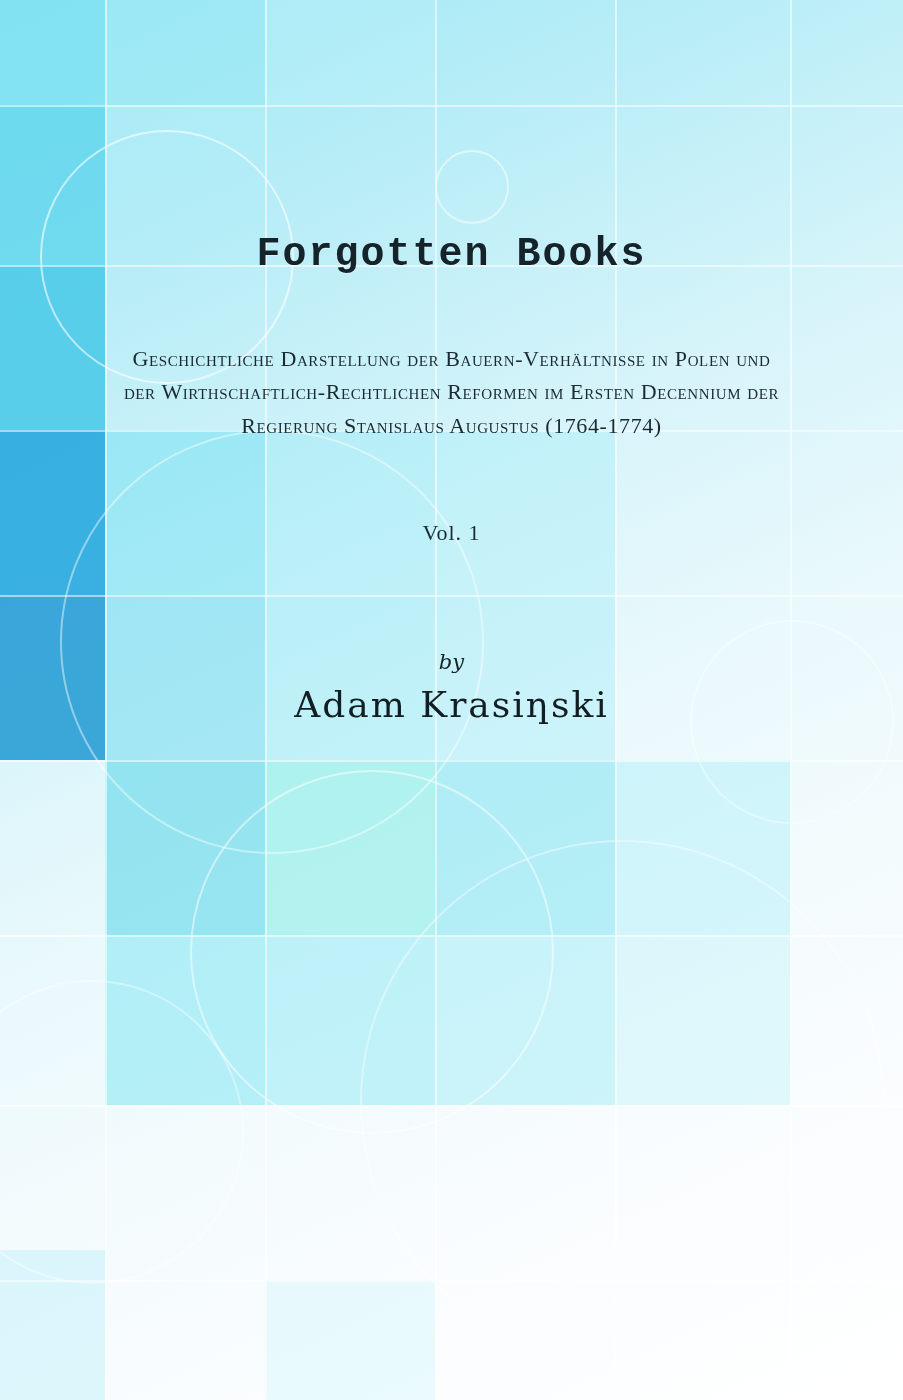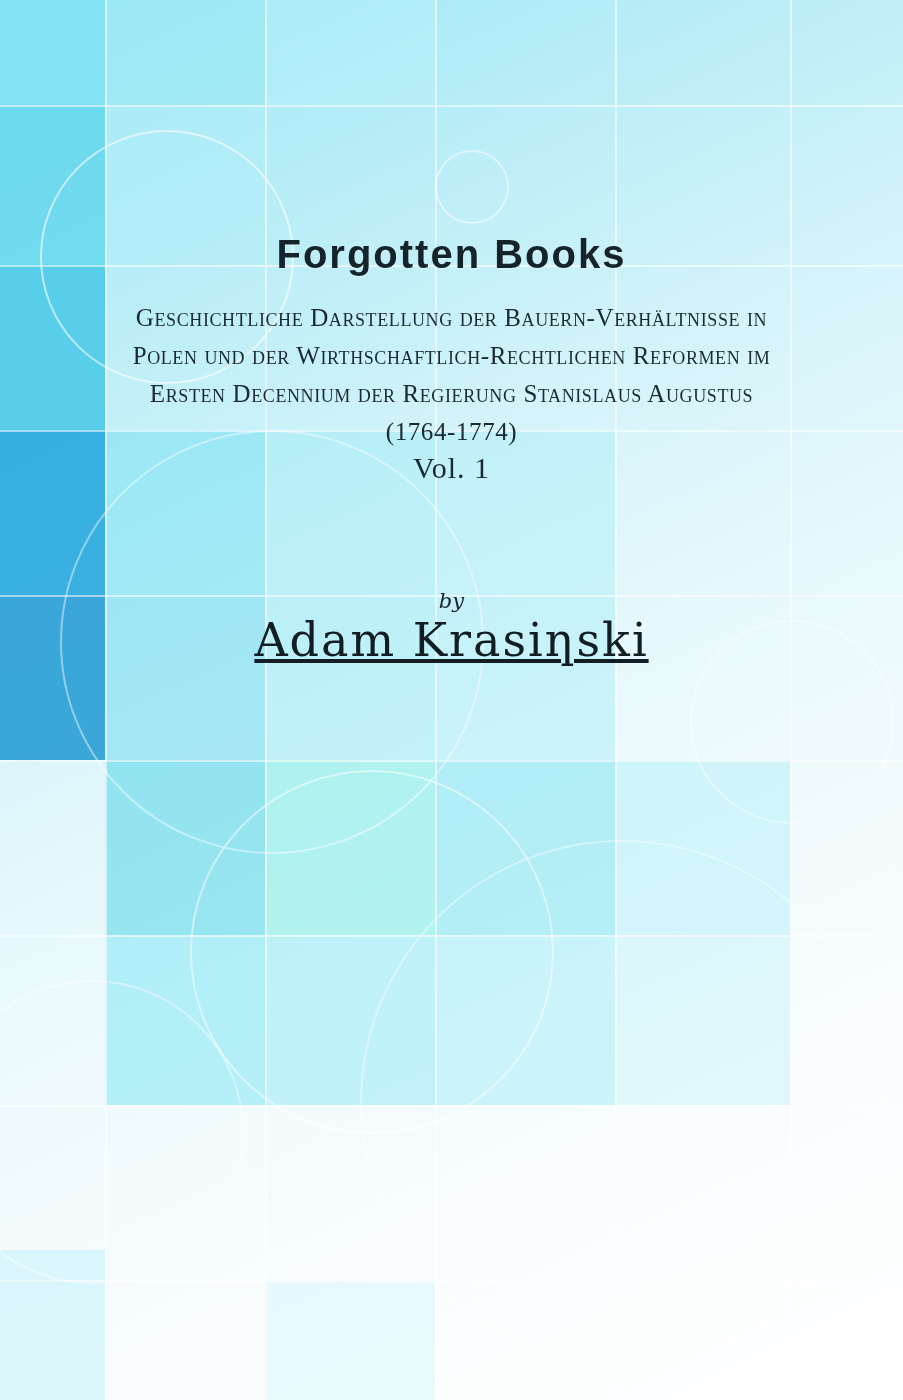--- a/index.html
+++ b/index.html
@@ -51,56 +51,57 @@
   .content {
     position: absolute;
     inset: 0;
     display: flex;
     flex-direction: column;
     align-items: center;
     text-align: center;
   }
   .brand {
     margin-top: 232px;
-    font-family: Liberation Sans, sans-serif;
+    font-family: Liberation Mono, monospace;
     font-weight: 700;
     font-size: 40px;
     letter-spacing: 2px;
     color: #15232b;
     text-shadow: 0 1px 0 rgba(255,255,255,0.35);
   }
   .title {
-    margin-top: 22px;
+    margin-top: 65px;
     width: 660px;
     font-family: "Liberation Serif", serif;
-    font-size: 25px;
+    font-size: 22px;
     line-height: 1.52;
     color: #1a2a33;
     font-variant: small-caps;
     letter-spacing: 0.6px;
   }
   .volume {
+    margin-top: 78px;
     font-family: "Liberation Serif", serif;
-    font-size: 30px;
+    font-size: 22px;
     color: #1a2a33;
     letter-spacing: 1px;
   }
   .by {
     margin-top: 104px;
     font-family: "DejaVu Serif", serif;
     font-style: italic;
     font-size: 21px;
     color: #162329;
   }
   .author {
+    margin-top: 10px;
     font-family: "DejaVu Serif", serif;
-    font-size: 46px;
+    font-size: 36px;
     letter-spacing: 2px;
     color: #121e24;
-    text-decoration: underline;
   }
 </style>
 </head>
 <body>
 
 <div class="cover">
 
   <div class="squares">
 
     <div class="sq" style="left:0;top:0;width:105px;height:105px;background:rgba(120,224,240,0.75);"></div>

